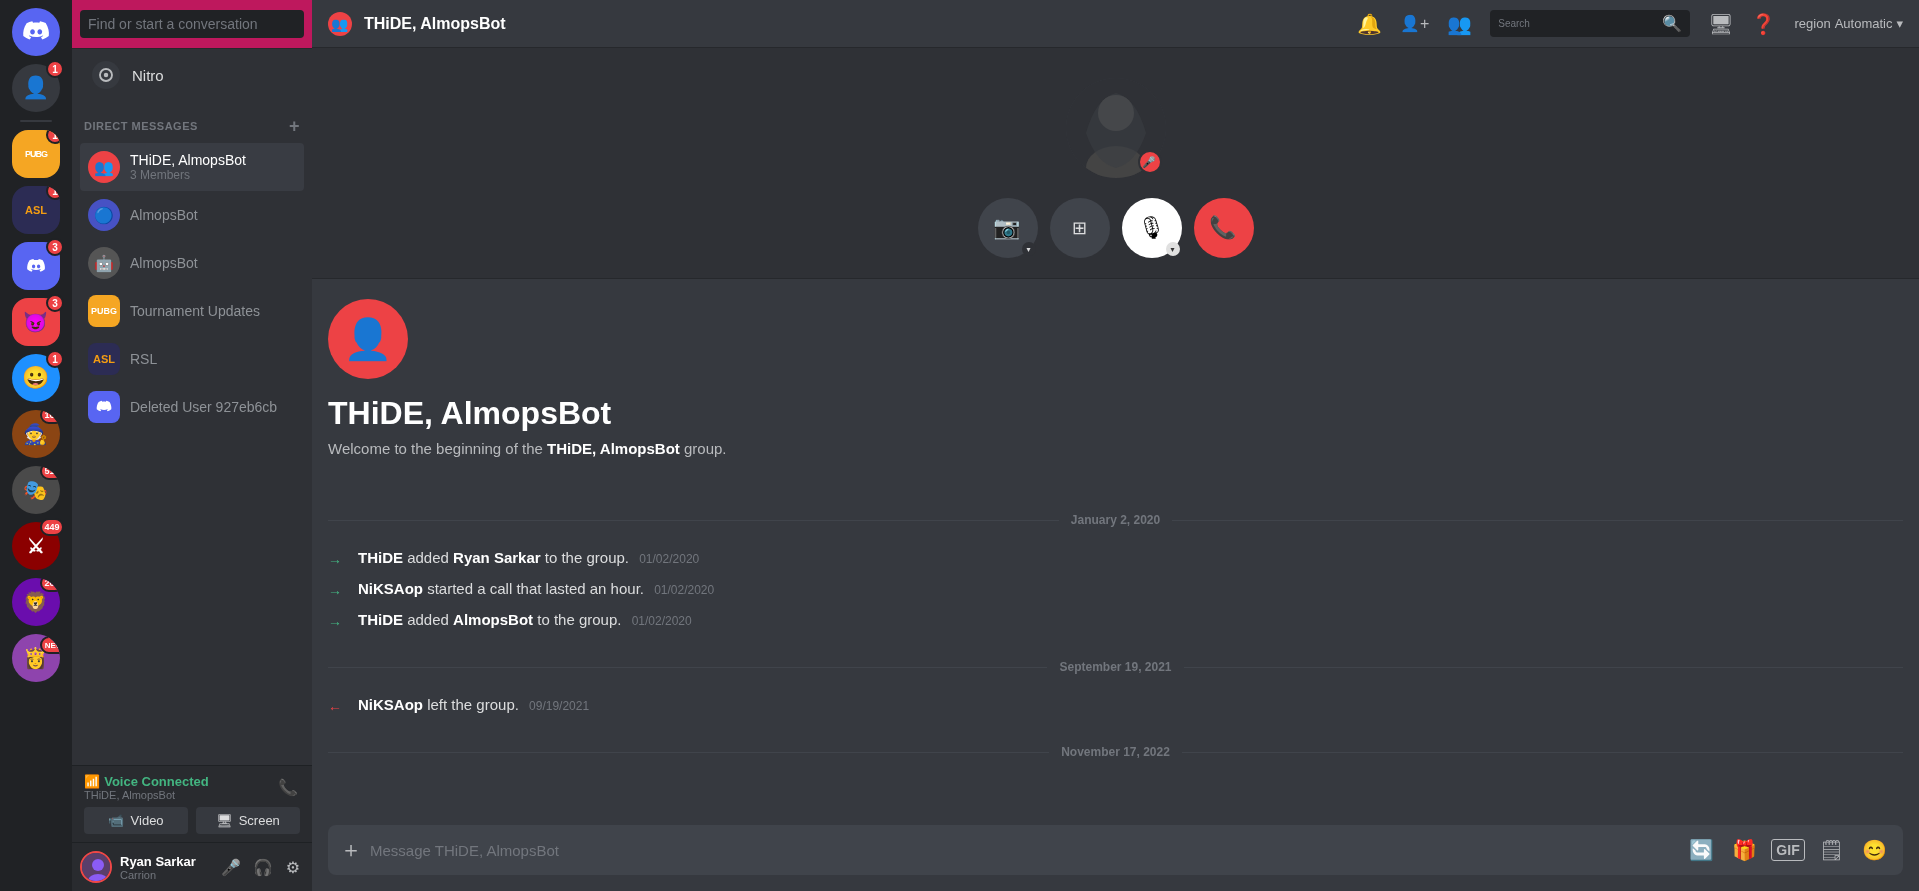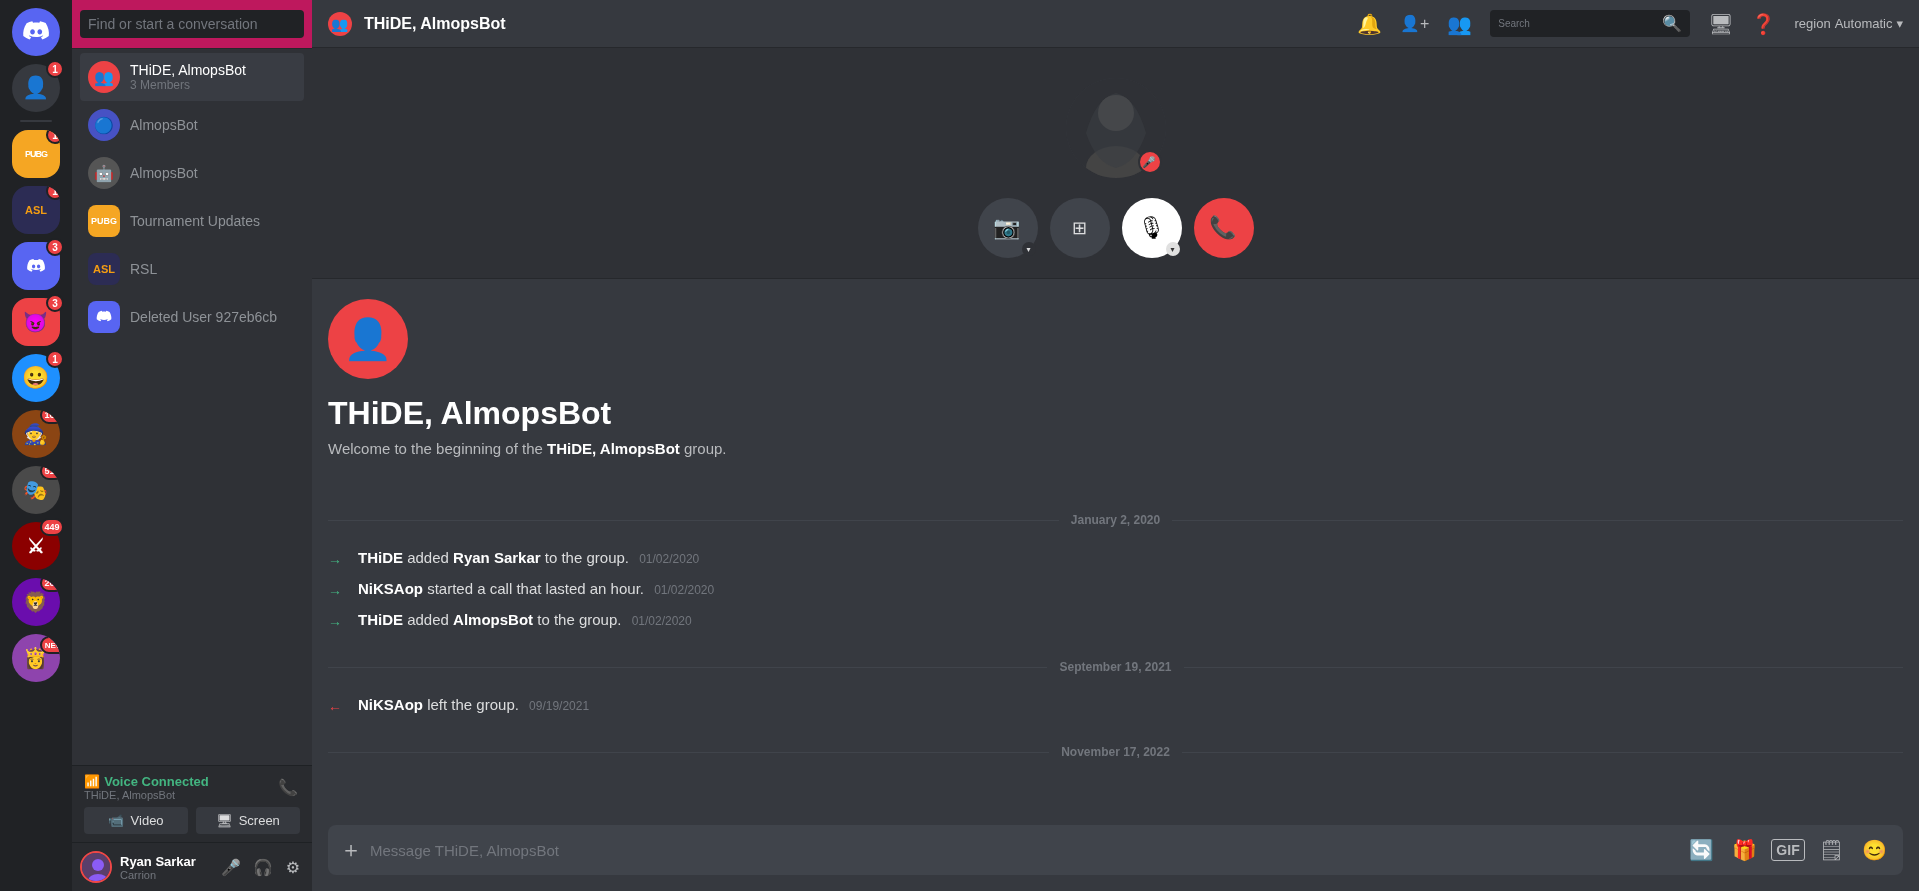--- a/index.html
+++ b/index.html
@@ -570,21 +570,34 @@
     <div class="server-badge new-badge" style="font-size:8px; width:28px; border-radius:9px; top:-6px; right:-8px;">NEW</div>
   </div>
 </div>
 
 <div class="dm-sidebar">
 
   <div class="dm-search-bar">
     <input class="dm-search-input" type="text" placeholder="Find or start a conversation" style="">
   </div>
 
-
+  <div class="dm-nitro">
+    <div class="nitro-icon">
+      <svg width="18" height="18" viewBox="0 0 24 24" fill="#b9bbbe">
+        <circle cx="12" cy="12" r="8" fill="none" stroke="#b9bbbe" stroke-width="2.5"></circle>
+        <circle cx="12" cy="12" r="3" fill="#b9bbbe"></circle>
+      </svg>
+    </div>
+    <span>Nitro</span>
+  </div>
+
+  <div class="dm-section-header">
+    <span>Direct Messages</span>
+    <span class="dm-add-btn">+</span>
+  </div>
 
   <div class="dm-list">
 
     <div class="dm-item active">
       <div class="dm-avatar red">
         <span style="font-size:16px; color:white;">👥</span>
       </div>
       <div class="dm-info">
         <span class="dm-name">THiDE, AlmopsBot</span>
         <span class="dm-sub">3 Members</span>

